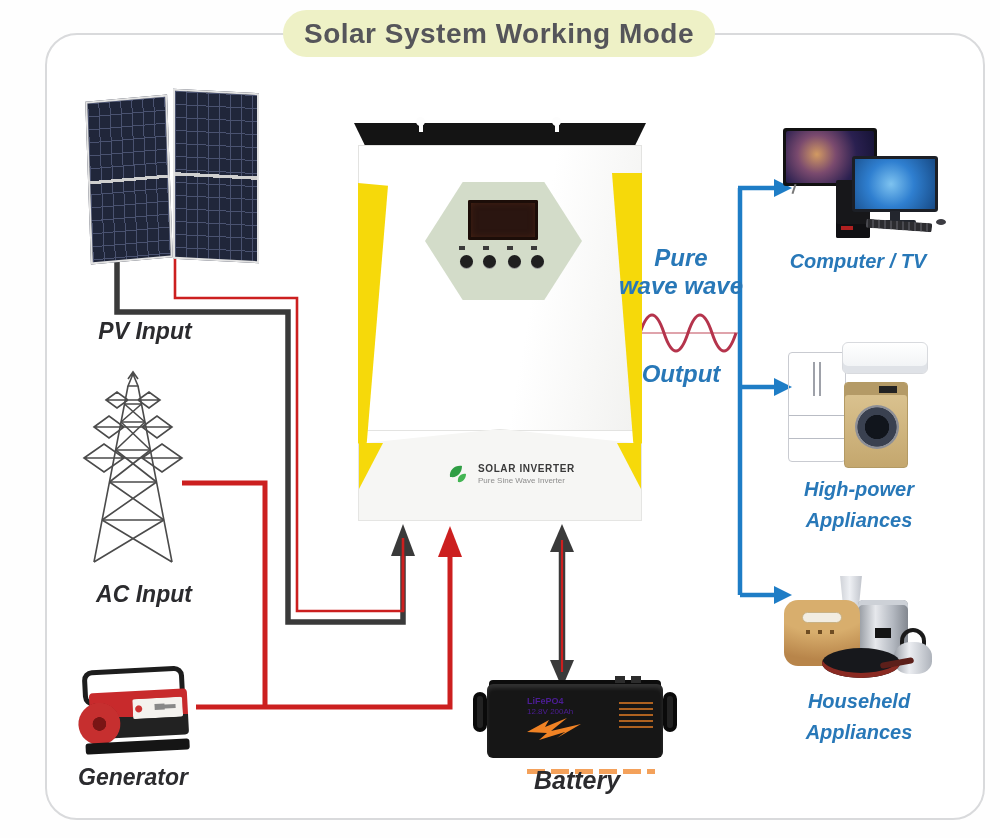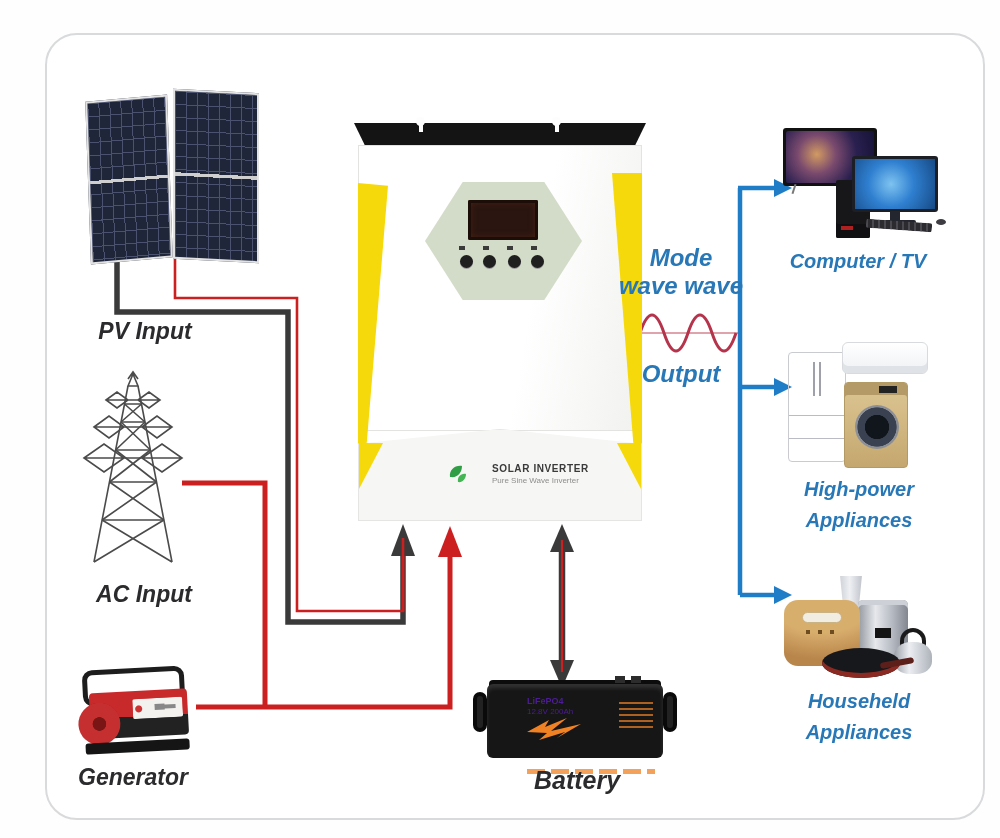--- a/index.html
+++ b/index.html
@@ -65,21 +65,21 @@
     box-shadow:inset 0 0 0 3px #1c0d08, inset 0 0 10px #5a2a14}
   .hex .inds{position:absolute;left:34px;top:64px;width:90px;height:4px;
     background:repeating-linear-gradient(90deg,#3a3a3a 0 6px,transparent 6px 24px)}
   .hex .btn{position:absolute;top:73px;width:13px;height:13px;border-radius:50%;background:#1f1f1f;box-shadow:0 1px 0 #999}
   .inv .lower{position:absolute;left:0;top:316px;width:284px;height:92px;background:#f6f6f4;
     border:1px solid #e5e5e3;clip-path:polygon(0 16%,50% 0,100% 16%,100% 100%,0 100%)}
   .flareL{position:absolute;left:1px;top:330px;width:24px;height:46px;background:var(--inverter-yellow);
     clip-path:polygon(0 0,100% 0,0 100%)}
   .flareR{position:absolute;right:1px;top:330px;width:24px;height:46px;background:var(--inverter-yellow);
     clip-path:polygon(0 0,100% 0,100% 100%)}
-  .logo{position:absolute;left:90px;top:350px;display:flex;gap:24px;align-items:center;z-index:3}
+  .logo{position:absolute;left:90px;top:350px;display:flex;gap:10px;align-items:center;z-index:3}
   .logo .brand{font-size:10px;font-weight:bold;color:#3a3a3a;letter-spacing:.6px}
   .logo .tag{font-size:8px;color:#8d8d8d;margin-top:2px}
 
   
   .bat{position:absolute;left:487px;top:680px;width:176px;height:78px;z-index:2}
   .bat .case{position:absolute;left:0;top:4px;width:176px;height:74px;background:#161616;border-radius:6px;
     box-shadow:inset 0 4px 4px rgba(255,255,255,.12)}
   .bat .lip{position:absolute;left:2px;top:0;width:172px;height:10px;background:#0c0c0c;border-radius:4px}
   .bat .handle{position:absolute;top:12px;width:14px;height:40px;border:4px solid #0a0a0a;border-radius:8px;background:#222}
   .bat .terms{position:absolute;right:22px;top:-4px;width:26px;height:7px;
@@ -155,20 +155,23 @@
     color:var(--label-blue);font-weight:bold;font-style:italic}
   .outTop{top:244px;font-size:24px;line-height:28px}
   .outBot{top:360px;font-size:24px}
 </style>
 </head>
 <body>
 
 <div class="canvas">
   <div class="frame"></div>
 
+  <div class="banner">
+    <span>Solar System Working Mode</span>
+  </div>
 
   <svg class="wires" viewBox="0 0 1000 838">
     <polyline class="blk" stroke-width="5.5" points="117,258 117,312 288,312 288,622 403,622 403,552"></polyline>
     <polyline class="red" stroke-width="2.6" points="175,258 175,298 297,298 297,611 403,611 403,552"></polyline>
     <polygon fill="#3a3a3a" points="391,556 415,556 403,524"></polygon>
     <line class="red" stroke-width="2.6" x1="403" y1="611" x2="403" y2="538"></line>
 
     <polyline class="red" stroke-width="5" points="182,483 265,483 265,709"></polyline>
     <polyline class="red" stroke-width="5" points="196,707 450,707 450,554"></polyline>
     <polygon fill="#cc1f1f" points="438,557 462,557 450,526"></polygon>
@@ -256,21 +259,21 @@
       <svg width="56" height="24" viewBox="0 0 56 24" style="margin-top:2px">
         <polygon points="0,14 22,2 18,9 40,0 24,13 54,6 30,20 38,14 12,22 20,15" fill="#f08224"></polygon>
       </svg>
       <div class="fine"></div>
       <div class="strip"></div>
     </div>
   </div>
   <div class="lbl dark" style="left:502px;top:766px;width:150px;font-size:25px">Battery</div>
 
   <div class="outTxt outTop">
-    <div>Mode</div>
+    <div>Pure</div>
     <div>wave wave</div>
   </div>
   <div class="outTxt outBot">Output</div>
 
   <div class="grpC">
     <div class="tv">
       <div class="scr"></div>
       <div class="legL"></div>
       <div class="legR"></div>
     </div>

